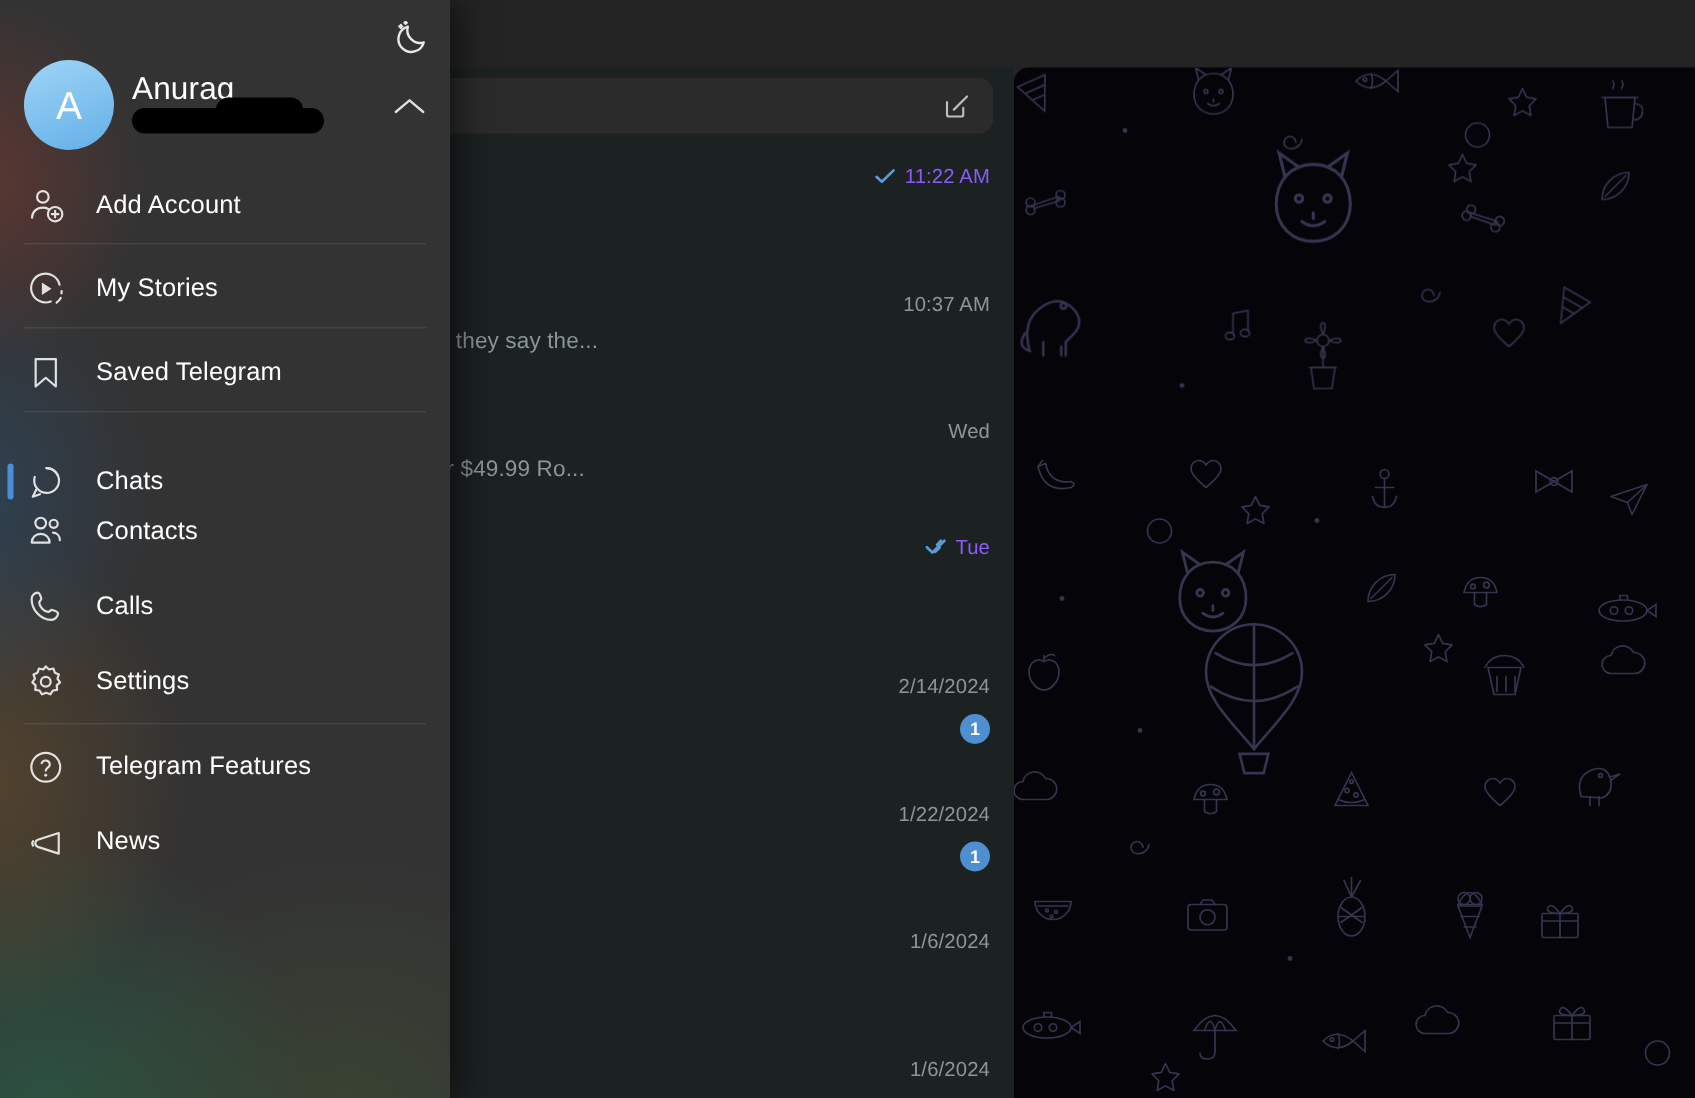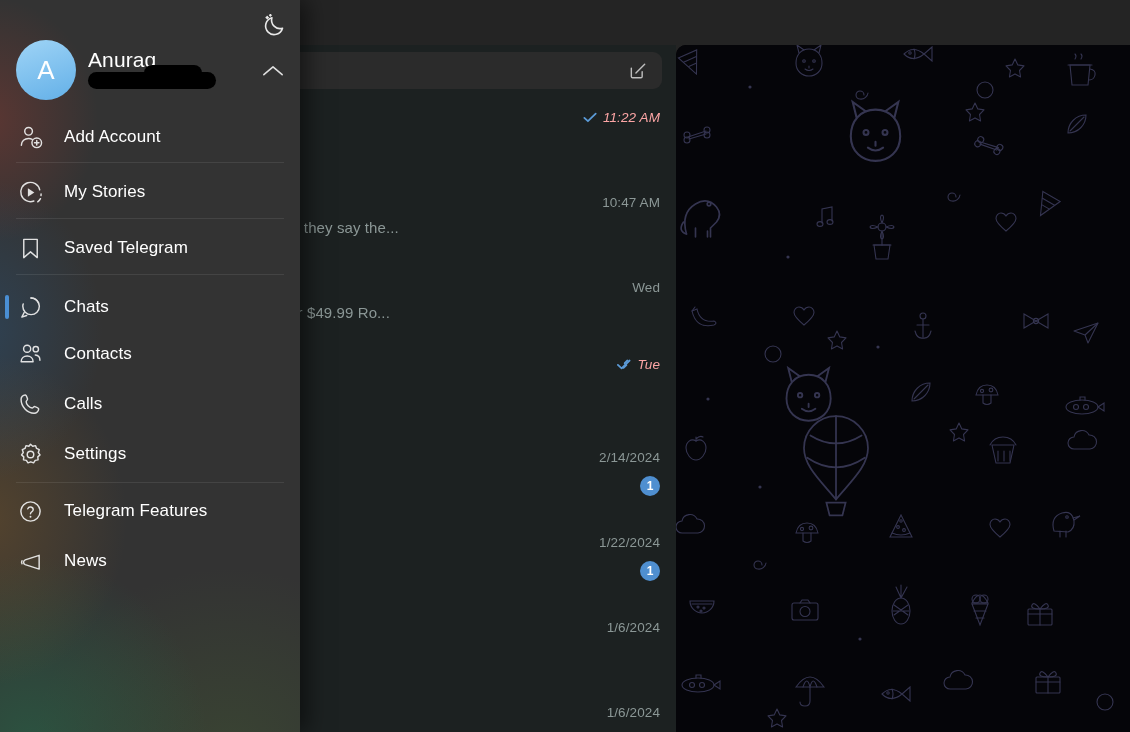--- a/index.html
+++ b/index.html
@@ -54,21 +54,21 @@
     position: absolute;
     right: 16px;
     top: 10px;
     display: flex;
     align-items: center;
     gap: 5px;
     font-size: 13.5px;
     color: #8b9796;
     letter-spacing: .1px;
   }
-  .chat-meta.blue { color: #fca5a5; font-style: italic; }
+  .chat-meta.blue { color: #8b5cf6; }
   .chat-preview {
     position: absolute;
     left: 82px;
     right: 74px;
     top: 34px;
     font-size: 15px;
     color: #8b9796;
     white-space: nowrap;
     overflow: hidden;
     text-overflow: ellipsis;
@@ -243,21 +243,21 @@
           <svg viewBox="0 0 17 12" width="15" height="11" fill="none" stroke="#5b9bd8" stroke-width="2" stroke-linecap="round" stroke-linejoin="round">
               <path d="M1.5 6.4 5.6 10.2 14.4 1.6"></path>
             </svg>
         </span>
         <span>11:22 AM</span>
       </div>
     </div>
 
     <div class="chat-row" style="top:185px">
       <div class="chat-meta">
-        <span>10:47 AM</span>
+        <span>10:37 AM</span>
       </div>
       <div class="chat-preview">give this code to anyone, even if they say the...</div>
     </div>
 
     <div class="chat-row" style="top:270px">
       <div class="chat-meta">
         <span>Wed</span>
       </div>
       <div class="chat-preview">artwatch for women launched for $49.99  Ro...</div>
     </div>
@@ -595,21 +595,21 @@
       <div class="menu-item" style="top:223px">
         <span class="mi-icon">
           <svg viewBox="0 0 26 26" width="25" height="25" fill="none" stroke="#f0f0f0" stroke-width="1.5" stroke-linecap="round" stroke-linejoin="round">
             <path d="M6 3.5h14v19l-7-6-7 6z"></path>
           </svg>
         </span>
         <span class="mi-label">Saved Telegram</span>
       </div>
       <div class="divider" style="top:274px"></div>
 
-      <div class="menu-item" style="top:282px">
+      <div class="menu-item" style="top:296px">
         <span class="active-bar"></span>
         <span class="mi-icon">
           <svg viewBox="0 0 26 26" width="25" height="25" fill="none" stroke="#f0f0f0" stroke-width="1.5" stroke-linecap="round" stroke-linejoin="round">
             <path d="M13.5 3.2A8.6 8.6 0 1 1 5 11.8c0-.9.1-1.7.4-2.5"></path>
             <path d="M6.4 18.2 4 23l5-1.7"></path>
             <path d="M13.5 3.2a8.6 8.6 0 0 1 7.8 5"></path>
           </svg>
         </span>
         <span class="mi-label">Chats</span>
       </div>

